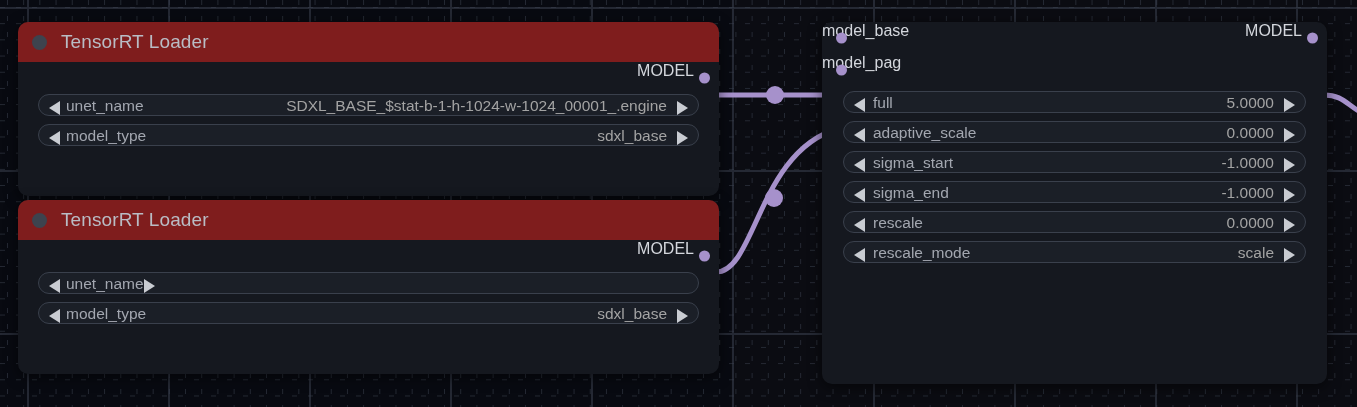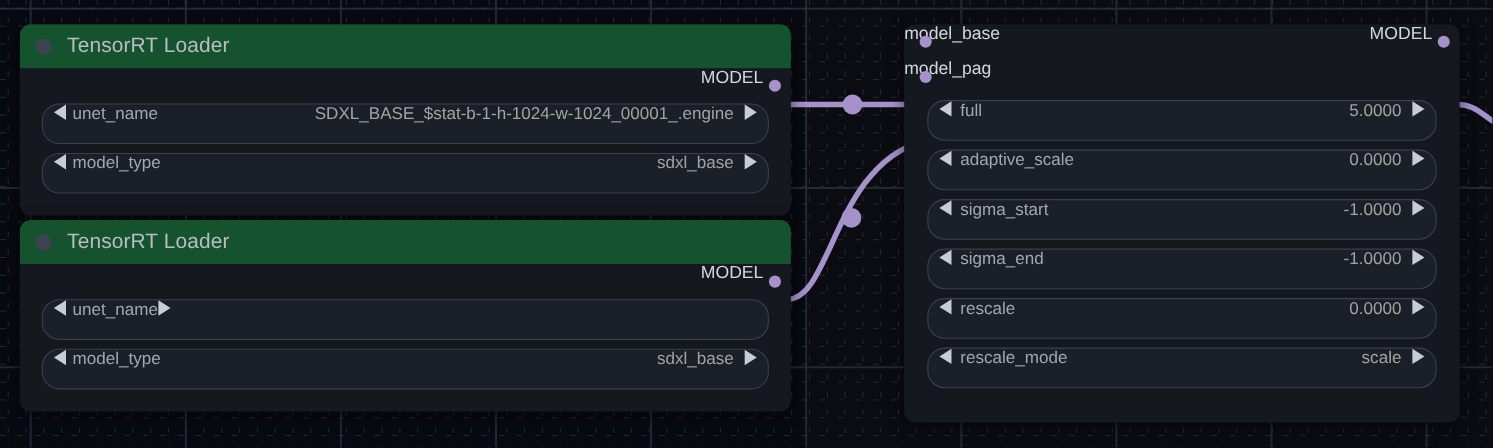--- a/index.html
+++ b/index.html
@@ -56,21 +56,21 @@
   
   .node {
     position: absolute;
     background: #15181f;
     border-radius: 10px;
     box-shadow: 0 3px 14px rgba(0,0,0,.55);
     overflow: hidden;
   }
   .node-header {
     height: 40px;
-    background: #14532d;
+    background: #7f1d1d;
     display: flex;
     align-items: center;
     padding-left: 14px;
     box-sizing: border-box;
   }
   .node-dot {
     width: 15px; height: 15px;
     border-radius: 50%;
     background: #3d434e;
     flex: none;
@@ -111,27 +111,27 @@
     background: #a691cb;
     top: 50%;
     transform: translateY(-50%);
   }
   .dot-port.left  { left: 14px; }
   .dot-port.right { right: 9px; }
 
   
   .widget {
     position: relative;
-    height: 37px;
+    height: 22px;
     margin: 0 21px 8px 21px;
     border: 1px solid #3a404c;
     border-radius: 16px;
     background: #1b1f27;
     display: flex;
-    align-items: flex-start;
+    align-items: flex-end;
     box-sizing: border-box;
   }
   .widget.wide { margin-left: 20px; margin-right: 20px; }
   .arrow {
     width: 0; height: 0;
     flex: none;
     border-top: 7px solid transparent;
     border-bottom: 7px solid transparent;
   }
   .arrow-left {

